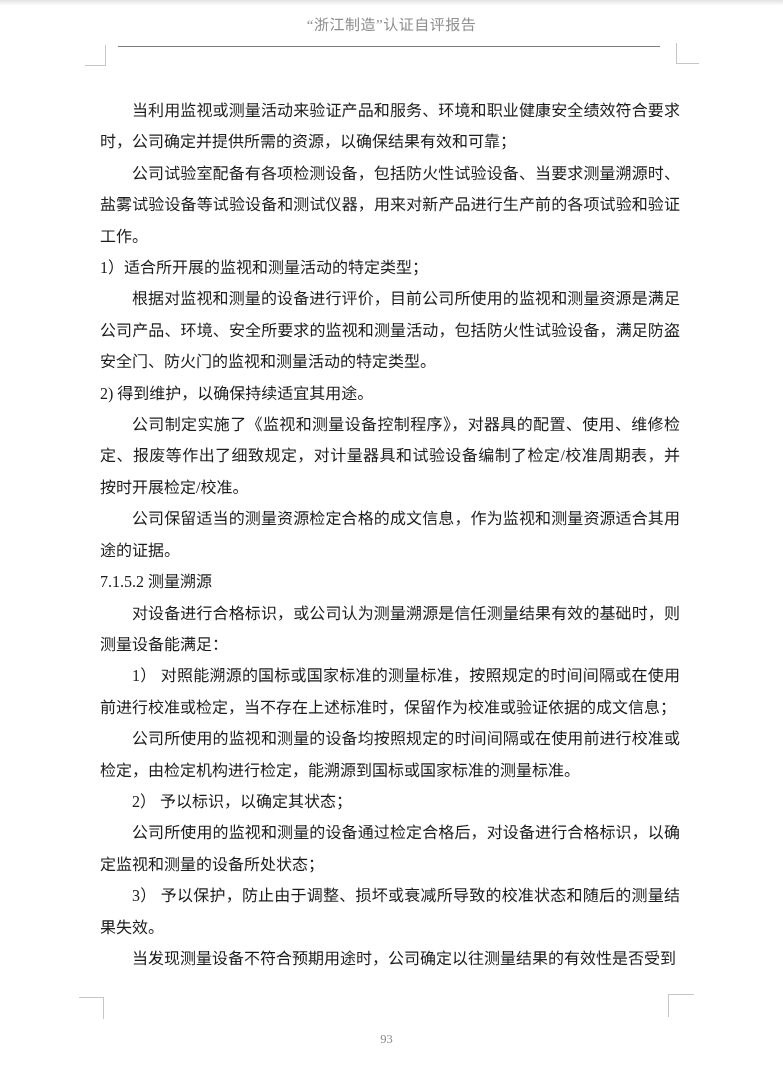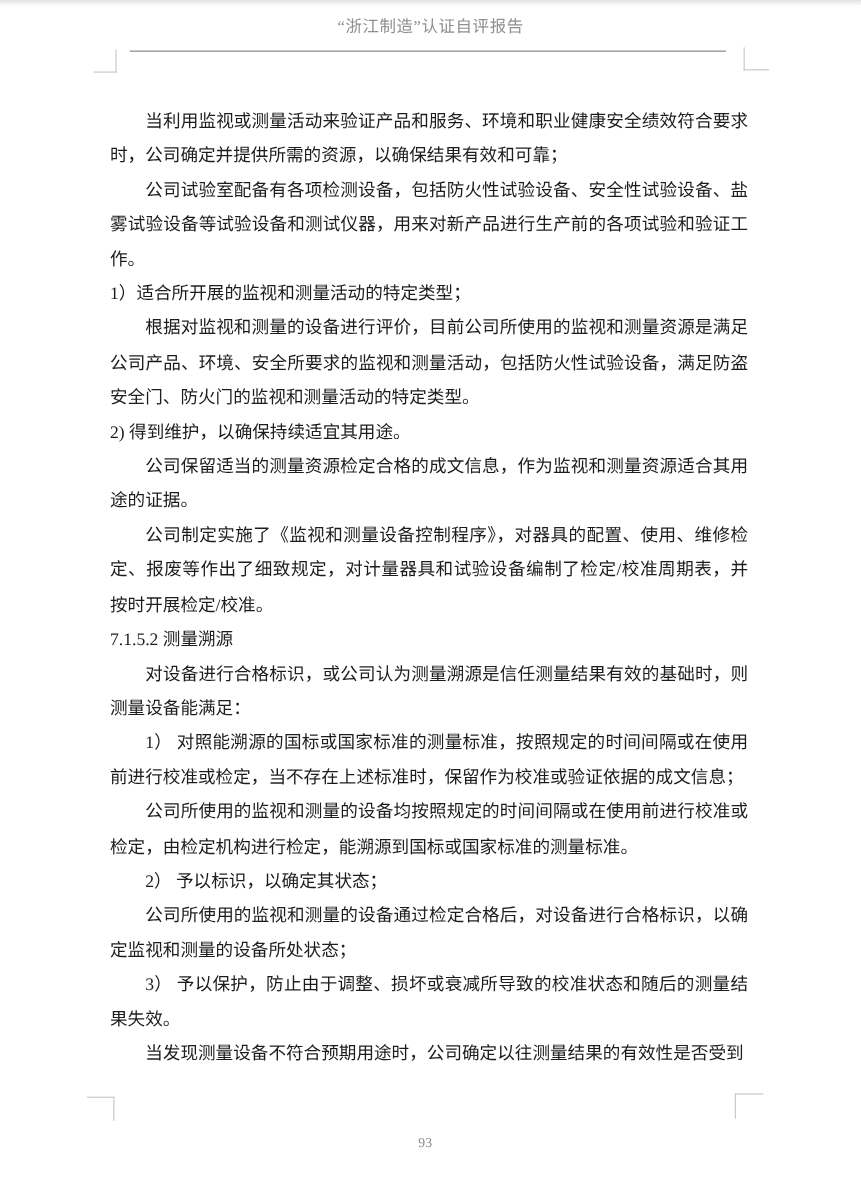--- a/index.html
+++ b/index.html
@@ -90,26 +90,26 @@
   <div class="header-title">“浙江制造”认证自评报告</div>
   <div class="header-rule"></div>
 
   <div class="crop-mark tl"></div>
   <div class="crop-mark tr"></div>
   <div class="crop-mark bl"></div>
   <div class="crop-mark br"></div>
 
   <main class="doc-body" id="body-content">
       <p class="indent">当利用监视或测量活动来验证产品和服务、环境和职业健康安全绩效符合要求时，公司确定并提供所需的资源，以确保结果有效和可靠；</p>
-      <p class="indent">公司试验室配备有各项检测设备，包括防火性试验设备、安全性试验设备、盐雾试验设备等试验设备和测试仪器，用来对新产品进行生产前的各项试验和验证工作。</p>
+      <p class="indent">公司试验室配备有各项检测设备，包括防火性试验设备、当要求测量溯源时、盐雾试验设备等试验设备和测试仪器，用来对新产品进行生产前的各项试验和验证工作。</p>
       <p>1）适合所开展的监视和测量活动的特定类型；</p>
       <p class="indent">根据对监视和测量的设备进行评价，目前公司所使用的监视和测量资源是满足公司产品、环境、安全所要求的监视和测量活动，包括防火性试验设备，满足防盗安全门、防火门的监视和测量活动的特定类型。</p>
       <p>2) 得到维护，以确保持续适宜其用途。</p>
+      <p class="indent">公司制定实施了《监视和测量设备控制程序》，对器具的配置、使用、维修检定、报废等作出了细致规定，对计量器具和试验设备编制了检定/校准周期表，并按时开展检定/校准。</p>
       <p class="indent">公司保留适当的测量资源检定合格的成文信息，作为监视和测量资源适合其用途的证据。</p>
-      <p class="indent">公司制定实施了《监视和测量设备控制程序》，对器具的配置、使用、维修检定、报废等作出了细致规定，对计量器具和试验设备编制了检定/校准周期表，并按时开展检定/校准。</p>
       <p>7.1.5.2 测量溯源</p>
       <p class="indent">对设备进行合格标识，或公司认为测量溯源是信任测量结果有效的基础时，则测量设备能满足：</p>
       <p class="indent">1） 对照能溯源的国标或国家标准的测量标准，按照规定的时间间隔或在使用前进行校准或检定，当不存在上述标准时，保留作为校准或验证依据的成文信息；</p>
       <p class="indent">公司所使用的监视和测量的设备均按照规定的时间间隔或在使用前进行校准或检定，由检定机构进行检定，能溯源到国标或国家标准的测量标准。</p>
       <p class="indent">2） 予以标识，以确定其状态；</p>
       <p class="indent">公司所使用的监视和测量的设备通过检定合格后，对设备进行合格标识，以确定监视和测量的设备所处状态；</p>
       <p class="indent">3） 予以保护，防止由于调整、损坏或衰减所导致的校准状态和随后的测量结果失效。</p>
       <p class="indent">当发现测量设备不符合预期用途时，公司确定以往测量结果的有效性是否受到</p>
     </main>
 

